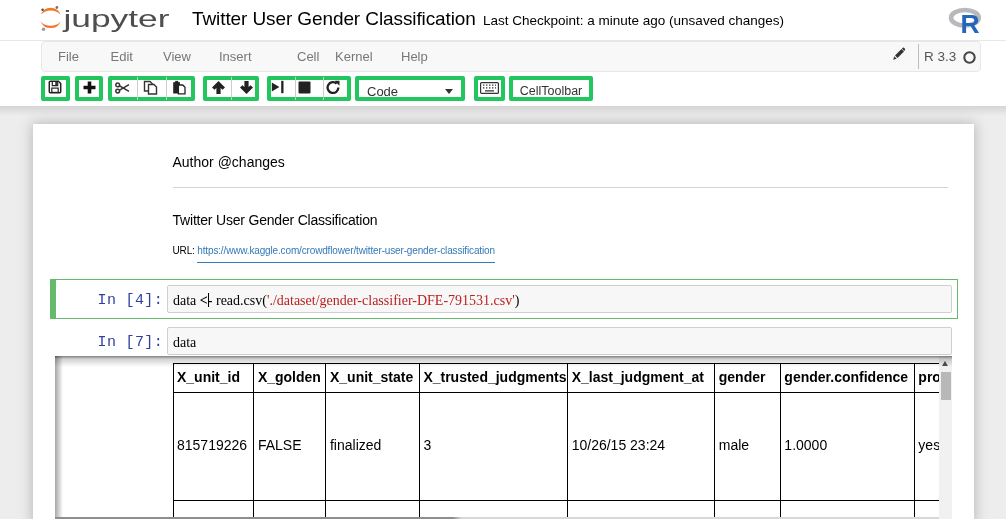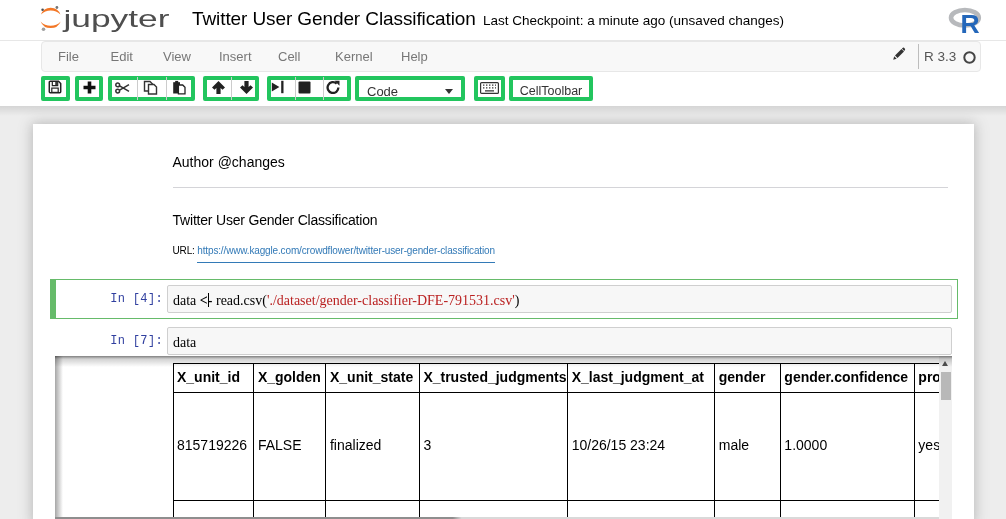--- a/index.html
+++ b/index.html
@@ -24,21 +24,21 @@
 #ctb{left:509px;width:84px;text-align:center;font-size:12.5px;color:#333;line-height:22px}
 
 #md1{left:172.5px;top:153.5px;font-size:14px;color:#000}
 #hr1{left:172.5px;top:187px;width:775px;height:1px;background:#d4d4d8}
 #md2a{left:172.5px;top:211.5px;font-size:14px;letter-spacing:-0.2px;color:#000}
 #md2b{left:172.5px;top:244px;font-size:10px;letter-spacing:-0.15px;color:#000}
 #md2b a{color:#337ab7;text-decoration:none;border-bottom:1px solid #337ab7}
 #md2b a{display:inline-block;padding-bottom:4px;line-height:14px}
 #cell4{left:50px;top:278.5px;width:908px;height:40.5px;border:1px solid #66bb6a}
 #cell4bar{left:50px;top:278.5px;width:5.5px;height:40.5px;background:#66bb6a}
-.prompt{position:absolute;width:73px;text-align:right;font-size:12px;letter-spacing:0.35px;color:#303f9f;font-family:"Liberation Mono",monospace;white-space:pre}
+.prompt{position:absolute;width:73px;text-align:right;font-size:15px;letter-spacing:0.35px;color:#303f9f;font-family:"Liberation Mono",monospace;white-space:pre}
 .inbox{position:absolute;box-sizing:border-box;background:#f7f7f7;border:1px solid #cfcfcf;border-radius:2px}
 .code{position:absolute;font-size:14px;line-height:17px;color:#000;font-family:Liberation Serif, serif;white-space:pre}
 .str{color:#ba2121}
 .op{font-weight:bold}
 #cursor{left:207.8px;top:292.5px;width:1.5px;height:14.5px;background:#000}
 
 #out{left:55px;top:356px;width:897.3px;height:166px;background:#fff;overflow:hidden}
 #outtop{left:0;top:0;width:897.3px;height:11px;background:linear-gradient(180deg,rgba(0,0,0,0.50),rgba(0,0,0,0.18) 3px,rgba(0,0,0,0) 11px)}
 #outleft{left:0;top:0;width:8px;height:163px;background:linear-gradient(90deg,rgba(0,0,0,0.35),rgba(0,0,0,0))}
 #tblwrap{left:117.5px;top:7px}
@@ -71,21 +71,21 @@
 <svg class="abs" style="left:946px;top:5px" width="38" height="30" viewBox="0 0 38 30">
   <ellipse cx="18.9" cy="12.75" rx="13.9" ry="7.8" fill="none" stroke="#b7b9bc" stroke-width="4.6"></ellipse>
   <text x="14.5" y="28.2" font-size="26.5" font-weight="bold" fill="#2467ba" font-family="Liberation Sans,sans-serif">R</text>
 </svg>
 
 <div class="abs" id="menubar"></div>
 <span class="mi" style="left:58px">File</span>
 <span class="mi" style="left:110.5px">Edit</span>
 <span class="mi" style="left:163px">View</span>
 <span class="mi" style="left:219px">Insert</span>
-<span class="mi" style="left:278px">Cell</span>
+<span class="mi" style="left:297px">Cell</span>
 <span class="mi" style="left:335px">Kernel</span>
 <span class="mi" style="left:401px">Help</span>
 <svg class="abs" style="left:892px;top:47px" width="14" height="14" viewBox="0 0 14 14">
   <path d="M1.2,12.8 L2.2,9.3 L4.7,11.8 Z" fill="#333"></path>
     <path d="M3,8.5 L9.5,2 L12,4.5 L5.5,11 Z" fill="#333"></path>
     <path d="M10.3,1.2 a1.6,1.6 0 0 1 2.3,0 a1.6,1.6 0 0 1 0,2.3 l-0.4,0.4 l-2.3,-2.3 Z" fill="#333"></path>
 </svg>
 <div class="abs" id="kdiv"></div>
 <span class="abs" id="kname">R 3.3</span>
 <svg class="abs" style="left:963px;top:50.5px" width="13" height="13" viewBox="0 0 13 13">

